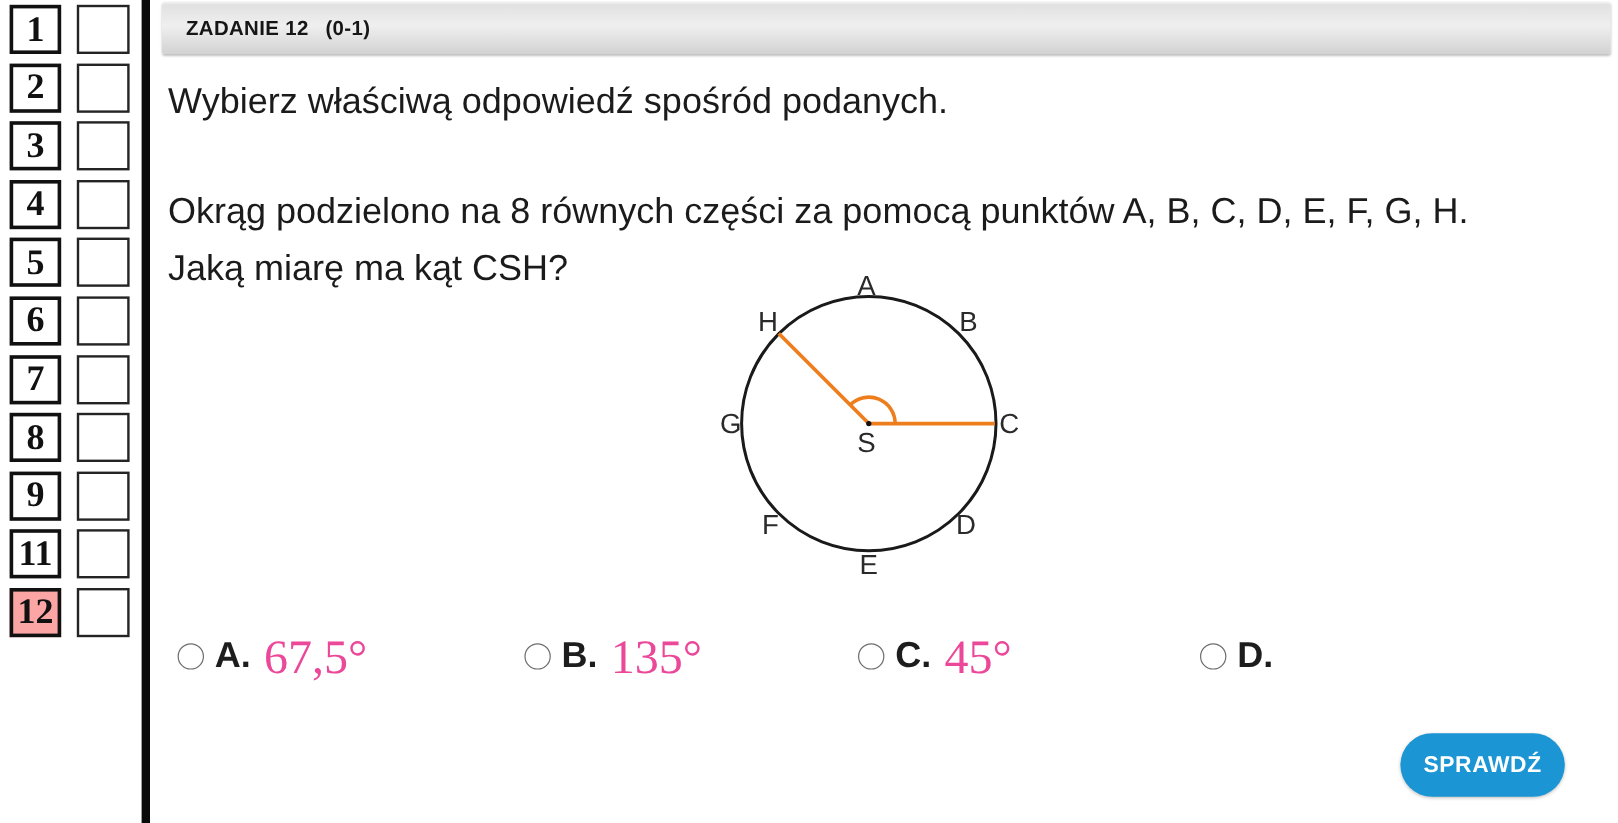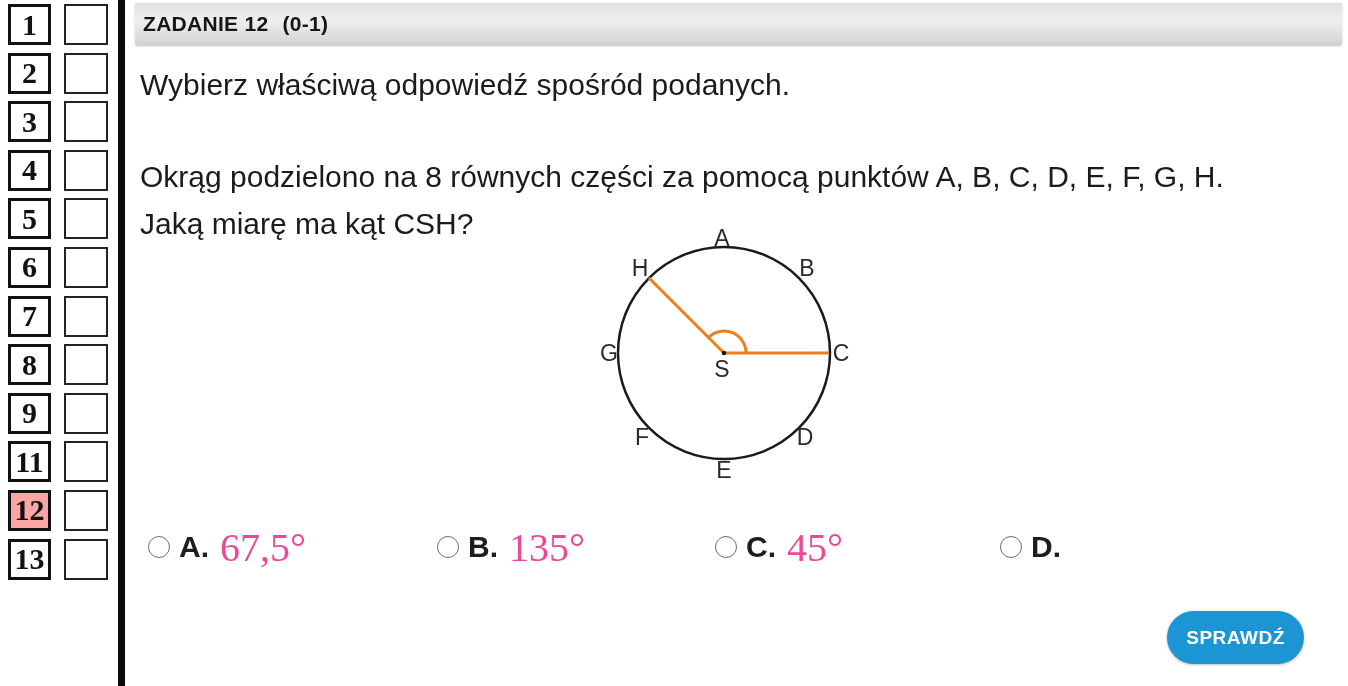--- a/index.html
+++ b/index.html
@@ -19,22 +19,22 @@
   .check-box{
     width:44px;height:41px;box-sizing:border-box;border:2.5px solid #242424;
     background:#fff;margin-left:13px;cursor:pointer;
   }
   #divider{position:absolute;left:118px;top:0;width:7px;height:686px;background:#0a0a0a;}
   
   #task-header{
     position:absolute;left:135px;top:2px;width:1207px;height:43px;box-sizing:border-box;
     background:linear-gradient(180deg,#e0e0e0 0%,#efefef 45%,#d2d2d2 100%);
     border-radius:2px;box-shadow:0 1px 2px rgba(0,0,0,.25), inset 0 1px 0 #f5f5f5;
-    display:flex;align-items:center;padding-left:8px;
-    font-size:21px;font-weight:bold;color:#161616;letter-spacing:.3px;
+    display:flex;align-items:center;padding-left:20px;
+    font-size:17px;font-weight:bold;color:#161616;letter-spacing:.3px;
   }
   #task-header .pts{margin-left:14px;}
   
   .qtext{position:absolute;left:140px;color:#1b1b1b;font-size:30px;}
   #instruction{top:68px;}
   #qline1{top:160px;}
   #qline2{top:207px;}
   
   #diagram{position:absolute;left:594px;top:222px;}
   #diagram text{font-family:"Liberation Sans",sans-serif;font-size:23px;fill:#2a2a2a;}
@@ -97,24 +97,20 @@
       <div class="check-box"></div>
     </div>
     <div class="side-row">
       <div class="num-box">11</div>
       <div class="check-box"></div>
     </div>
     <div class="side-row">
       <div class="num-box" style="background: #fca5a5;">12</div>
       <div class="check-box"></div>
     </div>
-    <div class="side-row">
-      <div class="num-box">13</div>
-      <div class="check-box"></div>
-    </div>
   </div>
 <div id="divider"></div>
 
 <div id="task-header">
   <span>ZADANIE 12</span>
   <span class="pts">(0-1)</span>
 </div>
 
 <div class="qtext" id="instruction">Wybierz właściwą odpowiedź spośród podanych.</div>
 <div class="qtext" id="qline1">Okrąg podzielono na 8 równych części za pomocą punktów A, B, C, D, E, F, G, H.</div>

